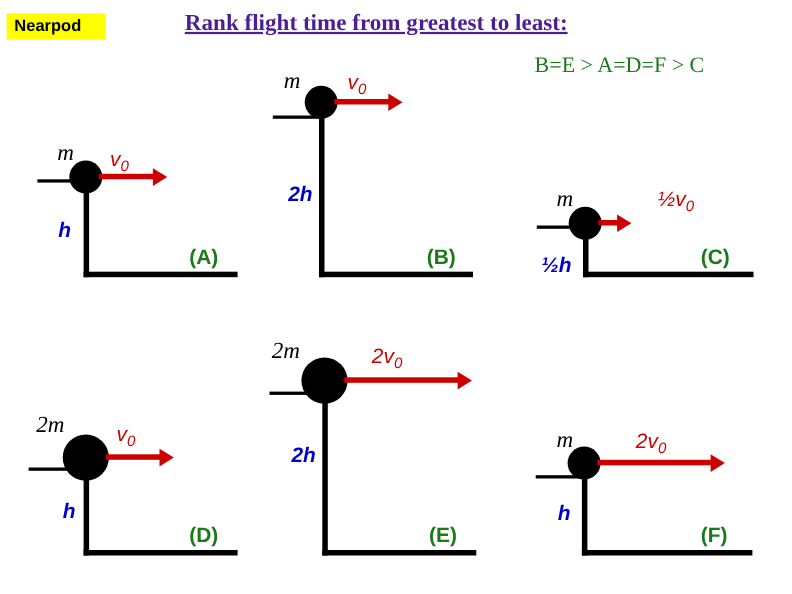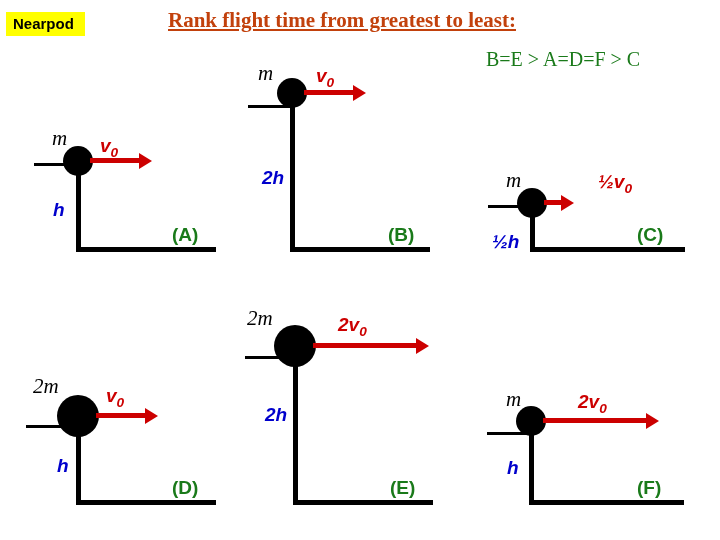--- a/index.html
+++ b/index.html
@@ -20,28 +20,28 @@
   .nearpod-badge {
     position: absolute;
     left: 6px;
     top: 12px;
     background: #ffff00;
     color: #000000;
     font-family: "Liberation Sans", sans-serif;
     font-size: 15px;
     font-weight: bold;
     line-height: 1;
-    padding: 4px 11px 5px 7px;
+    padding: 4px 22px 5px 7px;
     white-space: nowrap;
   }
   .slide-title {
     position: absolute;
     left: 168px;
     top: 8px;
-    color: #c2410c;
+    color: #4c1d95;
     font-family: "Liberation Serif", serif;
     font-size: 21px;
     font-weight: bold;
     text-decoration: underline;
     white-space: nowrap;
     letter-spacing: 0px;
   }
   .answer-text {
     position: absolute;
     left: 486px;
@@ -100,21 +100,21 @@
   .lbl-mass {
     color: #000000;
     font-family: "Liberation Serif", serif;
     font-style: italic;
     font-size: 21px;
   }
   .lbl-vel {
     color: #cc0000;
     font-family: "Liberation Sans", sans-serif;
     font-style: italic;
-    font-weight: bold;
+    font-weight: normal;
     font-size: 19px;
   }
   .lbl-height {
     color: #0000cc;
     font-family: "Liberation Sans", sans-serif;
     font-style: italic;
     font-weight: bold;
     font-size: 19px;
   }
   .lbl-tag {

